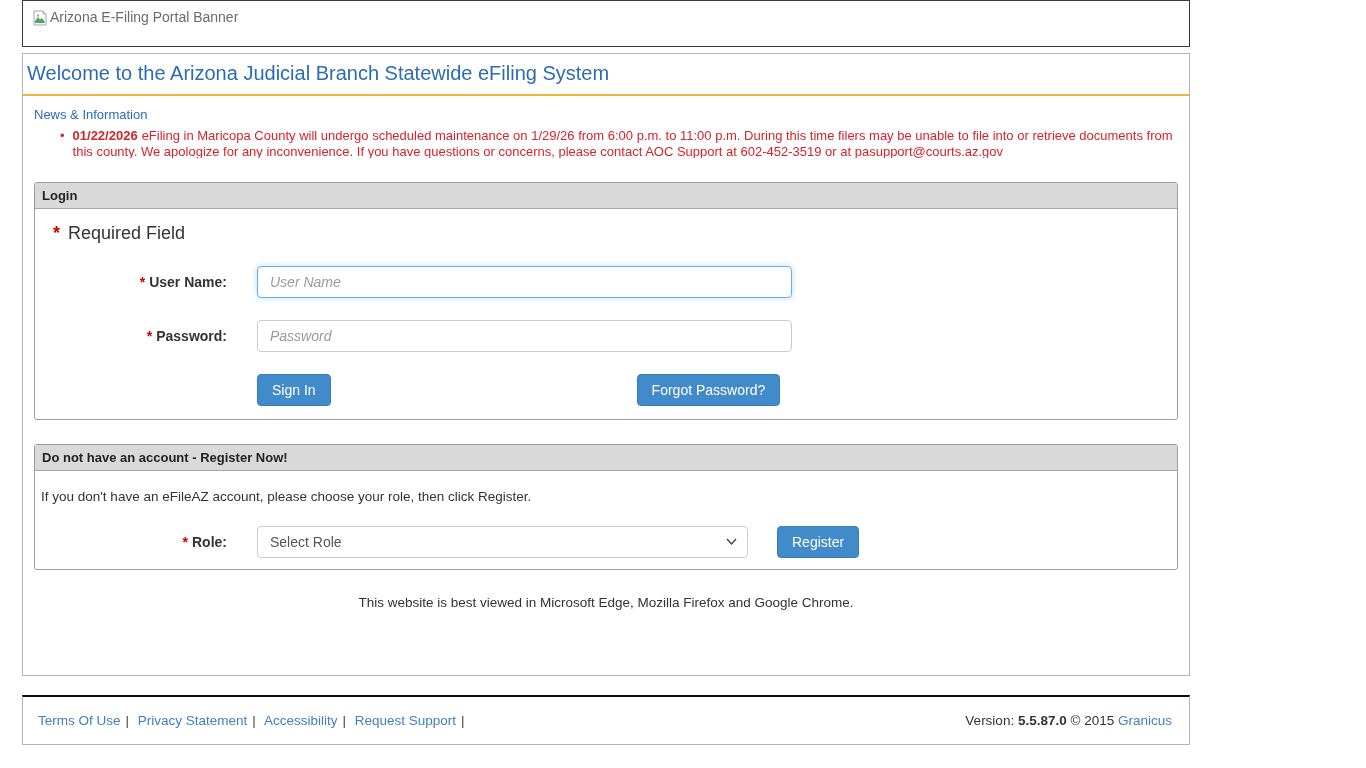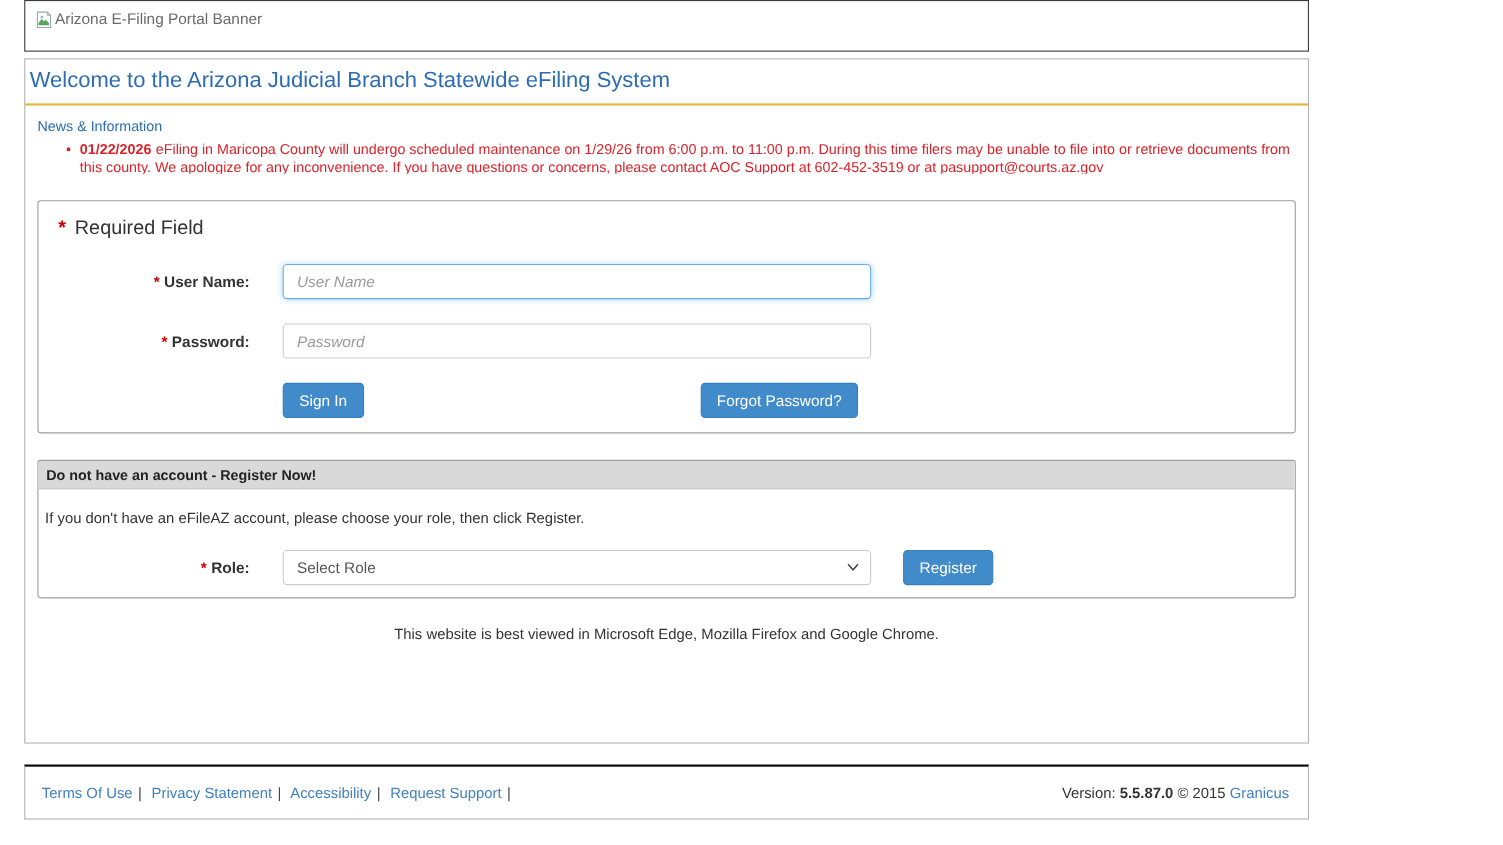--- a/index.html
+++ b/index.html
@@ -86,21 +86,21 @@
     font-family: "Liberation Sans", sans-serif; cursor: pointer;
   }
   .btn-row { display: flex; margin-top: 22px; padding-left: 222px; }
   .btn-forgot { margin-left: 306px; }
   .login-panel { padding-bottom: 13px; }
 
   .register-panel { padding-bottom: 11px; }
   .register-instructions { margin: 18px 0 0 6px; font-size: 13.5px; color: #333; }
   .select-wrap { position: relative; display: inline-block; }
   .role-select {
-    width: 535px; height: 32px;
+    width: 491px; height: 32px;
     border: 1px solid #cccccc; border-radius: 4px;
     padding: 5px 30px 5px 12px; font-size: 14px; color: #555;
     font-family: "Liberation Sans", sans-serif;
     appearance: none; -webkit-appearance: none; -moz-appearance: none;
     background: #fff; outline: none;
   }
   .select-chevron { position: absolute; right: 10px; top: 9px; pointer-events: none; }
   .btn-register { margin-left: 29px; }
 
   .best-viewed { text-align: center; margin-top: 25px; font-size: 13.5px; color: #333; }
@@ -148,20 +148,21 @@
 
     <div class="news-clip">
       <div class="news-item">
         <span class="news-bullet">•</span>
         <span><b class="news-date">01/22/2026</b><span>eFiling in Maricopa County will undergo scheduled maintenance on 1/29/26 from 6:00 p.m. to 11:00 p.m. During this time filers may be unable to file into or retrieve documents from this county. We apologize for any inconvenience. If you have questions or concerns, please contact AOC Support at 602-452-3519 or at pasupport@courts.az.gov</span></span>
       </div>
     </div>
 
 
     <div class="panel login-panel">
+      <div class="panel-header">Login</div>
 
       <div class="required-note">
         <span class="req">*</span><span>Required Field</span>
       </div>
 
       <div class="form-row">
         <div class="form-label">
           <span class="req">*</span><span>User Name:</span>
         </div>
         <div class="form-field">

